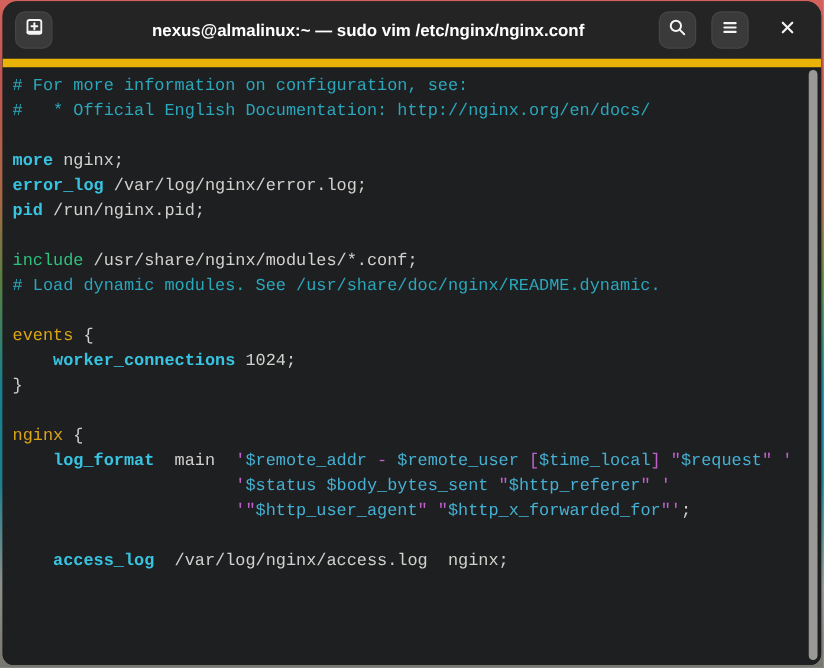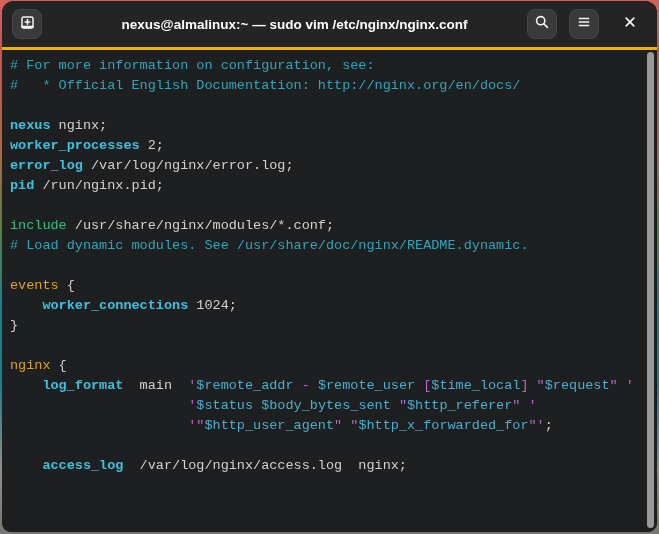--- a/index.html
+++ b/index.html
@@ -9,21 +9,21 @@
     font-family:"Liberation Sans",sans-serif;
   }
   .window{
     position:absolute;top:1px;left:2px;right:2px;bottom:2px;
     border-radius:12px 12px 9px 9px;overflow:hidden;
     background:var(--bg);display:flex;flex-direction:column;
   }
   
   .header{
     height:46px;flex:0 0 46px;background:var(--header_bg);
-    border-bottom:3px solid #eab308;
+    border-bottom:7px solid #eab308;
     display:flex;align-items:center;position:relative;
     padding:0 10px;
   }
   .hbtn{
     width:30px;height:30px;border-radius:8px;background:#3a3a3a;
     border:1px solid #454545;display:flex;align-items:center;justify-content:center;
     box-sizing:border-box;flex:0 0 auto;
   }
   .hbtn + .hbtn{margin-left:12px;}
   .title{
@@ -105,22 +105,21 @@
         </span>
       </div>
     </div>
   </div>
 
   <div class="terminal">
     <div id="lines">
         <div class="line"><span class="seg c"># For more information on configuration, see:</span></div>
         <div class="line"><span class="seg c">#   * Official English Documentation: http://nginx.org/en/docs/</span></div>
         <div class="line"></div>
-        <div class="line"><span class="seg k">nexus</span><span class="seg fg"> nginx;</span></div>
-        <div class="line"><span class="seg k">worker_processes</span><span class="seg fg"> 2;</span></div>
+        <div class="line"><span class="seg k">more</span><span class="seg fg"> nginx;</span></div>
         <div class="line"><span class="seg k">error_log</span><span class="seg fg"> /var/log/nginx/error.log;</span></div>
         <div class="line"><span class="seg k">pid</span><span class="seg fg"> /run/nginx.pid;</span></div>
         <div class="line"></div>
         <div class="line"><span class="seg g">include</span><span class="seg fg"> /usr/share/nginx/modules/*.conf;</span></div>
         <div class="line"><span class="seg c"># Load dynamic modules. See /usr/share/doc/nginx/README.dynamic.</span></div>
         <div class="line"></div>
         <div class="line"><span class="seg b">events</span><span class="seg fg"> {</span></div>
         <div class="line"><span class="seg fg">    </span><span class="seg k">worker_connections</span><span class="seg fg"> 1024;</span></div>
         <div class="line"><span class="seg fg">}</span></div>
         <div class="line"></div>

